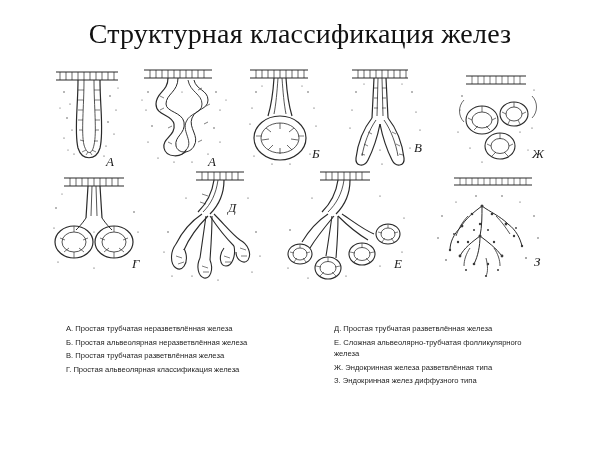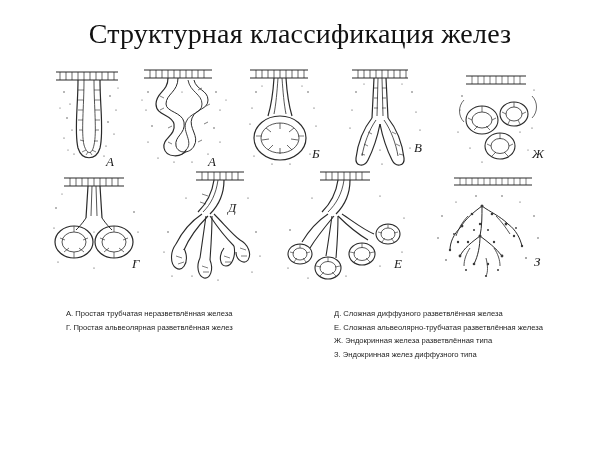--- a/index.html
+++ b/index.html
@@ -62,21 +62,21 @@
     position: absolute;
     font-family: "Liberation Serif", serif;
     font-style: italic;
     font-size: 13px;
     color: #1a1a1a;
   }
 
   
   .captions {
     position: absolute;
-    top: 308px;
+    top: 323px;
     left: 66px;
     width: 478px;
     height: 120px;
   }
   .cap-col {
     position: absolute;
     top: 0;
     font-size: 7.6px;
     line-height: 11.4px;
     font-family: "Liberation Sans", sans-serif;
@@ -424,23 +424,25 @@
           </g>
           <text class="glabel" x="106" y="94" style="font-style:italic;font-size:13px;fill:#1a1a1a;font-family:'Liberation Serif',serif;">З</text>
         </svg>
       </div>
     </div>
   </div>
 
   <div class="captions">
     <div class="cap-col cap-left">
       <div class="cap-item">А. Простая трубчатая неразветвлённая железа</div>
-      <div class="cap-item">Г. Простая альвеолярная разветвлённая желез</div>
+      <div class="cap-item">Б. Простая альвеолярная неразветвлённая железа</div>
+      <div class="cap-item">В. Простая трубчатая разветвлённая железа</div>
+      <div class="cap-item">Г. Простая альвеолярная классификация железа</div>
     </div>
     <div class="cap-col cap-right">
-      <div class="cap-item">Д. Сложная диффузного разветвлённая железа</div>
-      <div class="cap-item">Е. Сложная альвеолярно-трубчатая разветвлённая железа</div>
+      <div class="cap-item">Д. Простая трубчатая разветвлённая железа</div>
+      <div class="cap-item">Е. Сложная альвеолярно-трубчатая фолликулярного железа</div>
       <div class="cap-item">Ж. Эндокринная железа разветвлённая типа</div>
       <div class="cap-item">З. Эндокринная желез диффузного типа</div>
     </div>
   </div>
 
 </div>
 
 </body></html>

